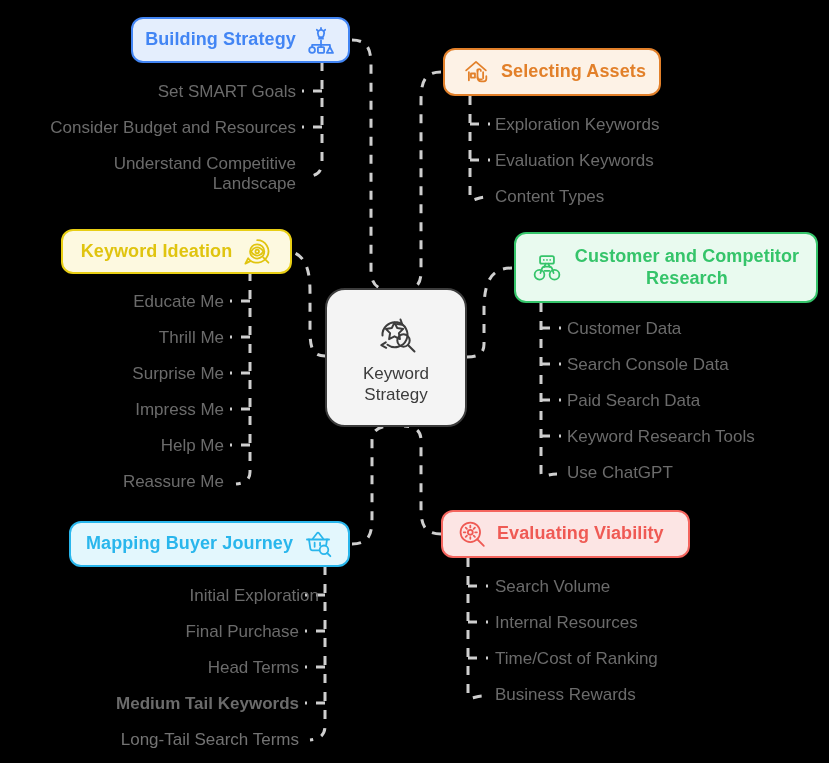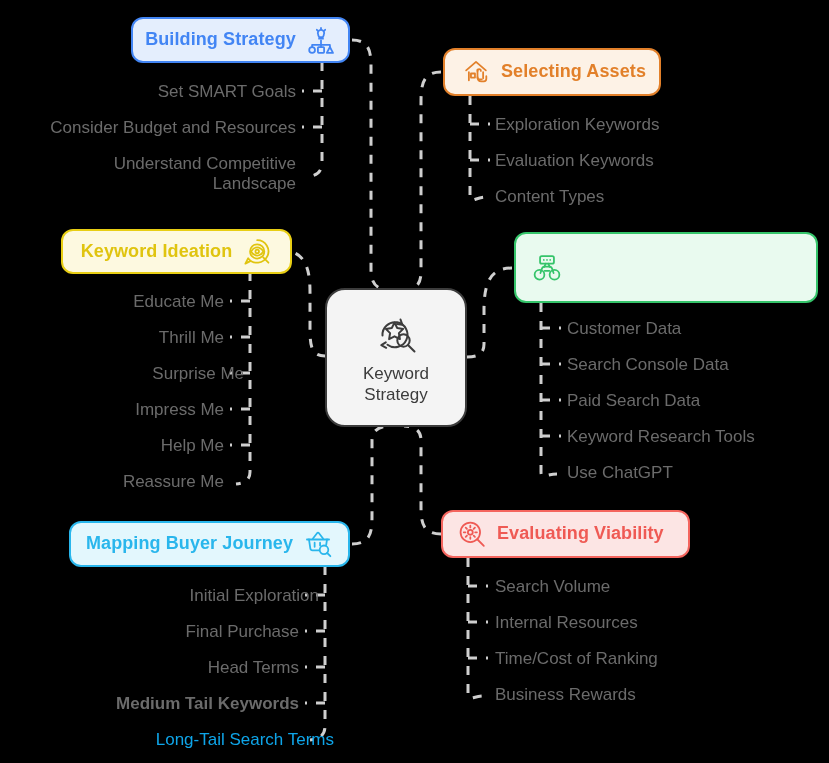--- a/index.html
+++ b/index.html
@@ -193,39 +193,40 @@
     <svg class="chip-icon" viewBox="0 0 32 32" fill="none" stroke="currentColor" stroke-width="1.9" stroke-linecap="round" stroke-linejoin="round">
       <path d="M16.2,3.4 a12,12 0 1 1 -9.6,19.2 l-3.0,5.8 5.8,-2.9"></path>
       <circle cx="16.2" cy="15.4" r="7.6"></circle>
       <path d="M9.6,15.4 c1.9,-3 4.2,-4.4 6.6,-4.4 s4.7,1.4 6.6,4.4 c-1.9,3 -4.2,4.4 -6.6,4.4 s-4.7,-1.4 -6.6,-4.4 z"></path>
       <circle cx="16.2" cy="15.4" r="1.9"></circle>
       <path d="M22.6,21.8 l5.6,5.6"></path>
     </svg>
   </div>
   <div class="leaf left-col" style="left: 0px; top: 292px; width: 224px; color: rgb(107, 107, 107);">Educate Me</div>
   <div class="leaf left-col" style="left: 0px; top: 328px; width: 224px; color: rgb(107, 107, 107);">Thrill Me</div>
-  <div class="leaf left-col" style="left: 0px; top: 364px; width: 224px; color: rgb(107, 107, 107); padding-left: 20px;">Surprise Me</div>
+  <div class="leaf left-col" style="left: 0px; top: 364px; width: 224px; color: rgb(107, 107, 107);">Surprise Me</div>
   <div class="leaf left-col" style="left: 0px; top: 400px; width: 224px; color: rgb(107, 107, 107);">Impress Me</div>
   <div class="leaf left-col" style="left: 0px; top: 436px; width: 224px; color: rgb(107, 107, 107);">Help Me</div>
   <div class="leaf left-col" style="left: 0px; top: 472px; width: 224px; color: rgb(107, 107, 107);">Reassure Me</div>
 
   <div class="chip icon-left wrap" id="chip-customer-research" style="left: 514px; top: 232px; width: 304px; height: 71px; justify-content: flex-start; padding-left: 16px; align-items: center; background: rgb(233, 250, 239); border-color: rgb(53, 196, 106); color: rgb(53, 196, 106);">
     <svg class="chip-icon" viewBox="0 0 32 32" fill="none" stroke="currentColor" stroke-width="1.9" stroke-linecap="round" stroke-linejoin="round">
       <rect x="8.6" y="3.4" width="14.8" height="8.0" rx="1.8"></rect>
       <circle cx="12.6" cy="7.4" r="0.9" fill="currentColor" stroke="none"></circle>
       <circle cx="16.0" cy="7.4" r="0.9" fill="currentColor" stroke="none"></circle>
       <circle cx="19.4" cy="7.4" r="0.9" fill="currentColor" stroke="none"></circle>
       <path d="M14.6,11.4 l-1.4,3.2 M17.4,11.4 l1.4,3.2"></path>
       <path d="M13.2,14.6 c-1.6,0 -2.4,1.2 -2.8,2.6 l-1.4,4.2"></path>
       <path d="M18.8,14.6 c1.6,0 2.4,1.2 2.8,2.6 l1.4,4.2"></path>
       <path d="M13.2,14.6 h5.6"></path>
       <path d="M13.4,19.0 h5.2"></path>
       <circle cx="8.0" cy="23.2" r="5.2"></circle>
       <circle cx="24.0" cy="23.2" r="5.2"></circle>
     </svg>
+    <span class="chip-label" style="text-align:center; width:238px;">Customer and Competitor Research</span>
   </div>
   <div class="leaf right-col" style="left: 567px; top: 319px; color: rgb(107, 107, 107);">Customer Data</div>
   <div class="leaf right-col" style="left: 567px; top: 355px; color: rgb(107, 107, 107);">Search Console Data</div>
   <div class="leaf right-col" style="left: 567px; top: 391px; color: rgb(107, 107, 107);">Paid Search Data</div>
   <div class="leaf right-col" style="left: 567px; top: 427px; color: rgb(107, 107, 107);">Keyword Research Tools</div>
   <div class="leaf right-col" style="left: 567px; top: 463px; color: rgb(107, 107, 107);">Use ChatGPT</div>
 
   <div class="chip icon-right" id="chip-mapping-buyer-journey" style="left: 69px; top: 521px; width: 281px; height: 46px; justify-content: center; background: rgb(227, 247, 253); border-color: rgb(41, 182, 236); color: rgb(41, 182, 236);">
     <span class="chip-label">Mapping Buyer Journey</span>
     <svg class="chip-icon" viewBox="0 0 32 32" fill="none" stroke="currentColor" stroke-width="1.9" stroke-linecap="round" stroke-linejoin="round">
@@ -235,21 +236,21 @@
       <path d="M25.6,11.2 l-0.9,6.1"></path>
       <path d="M12.4,14.6 v4.4 M18.2,14.6 v3.0"></path>
       <circle cx="22.4" cy="22.2" r="4.6"></circle>
       <path d="M25.8,25.6 L29.2,29.0"></path>
     </svg>
   </div>
   <div class="leaf left-col" style="left: 0px; top: 586px; width: 299px; color: rgb(107, 107, 107); padding-left: 20px;">Initial Exploration</div>
   <div class="leaf left-col" style="left: 0px; top: 622px; width: 299px; color: rgb(107, 107, 107);">Final Purchase</div>
   <div class="leaf left-col" style="left: 0px; top: 658px; width: 299px; color: rgb(107, 107, 107);">Head Terms</div>
   <div class="leaf left-col" style="left: 0px; top: 694px; width: 299px; color: rgb(107, 107, 107); font-weight: bold;">Medium Tail Keywords</div>
-  <div class="leaf left-col" style="left: 0px; top: 730px; width: 299px; color: #0ea5e9; padding-left: 35px;">Long-Tail Search Terms</div>
+  <div class="leaf left-col" style="left: 0px; top: 730px; width: 299px; color: #737373;">Long-Tail Search Terms</div>
 
   <div class="chip icon-left" id="chip-evaluating-viability" style="left: 441px; top: 510px; width: 249px; height: 48px; justify-content: flex-start; padding-left: 14px; background: rgb(252, 229, 228); border-color: rgb(244, 101, 94); color: rgb(239, 90, 84);">
     <svg class="chip-icon" viewBox="0 0 32 32" fill="none" stroke="currentColor" stroke-width="1.9" stroke-linecap="round" stroke-linejoin="round">
       <circle cx="14.2" cy="14.2" r="10.4"></circle>
       <path d="M21.6,21.6 L28.6,28.6"></path>
       <circle cx="14.2" cy="14.2" r="2.6"></circle>
       <path d="M14.2,7.2 v1.8 M14.2,19.4 v1.8 M7.2,14.2 h1.8 M19.4,14.2 h1.8
                M9.3,9.3 l1.3,1.3 M17.8,17.8 l1.3,1.3 M19.1,9.3 l-1.3,1.3 M10.6,17.8 l-1.3,1.3"></path>
     </svg>
     <span class="chip-label">Evaluating Viability</span>

